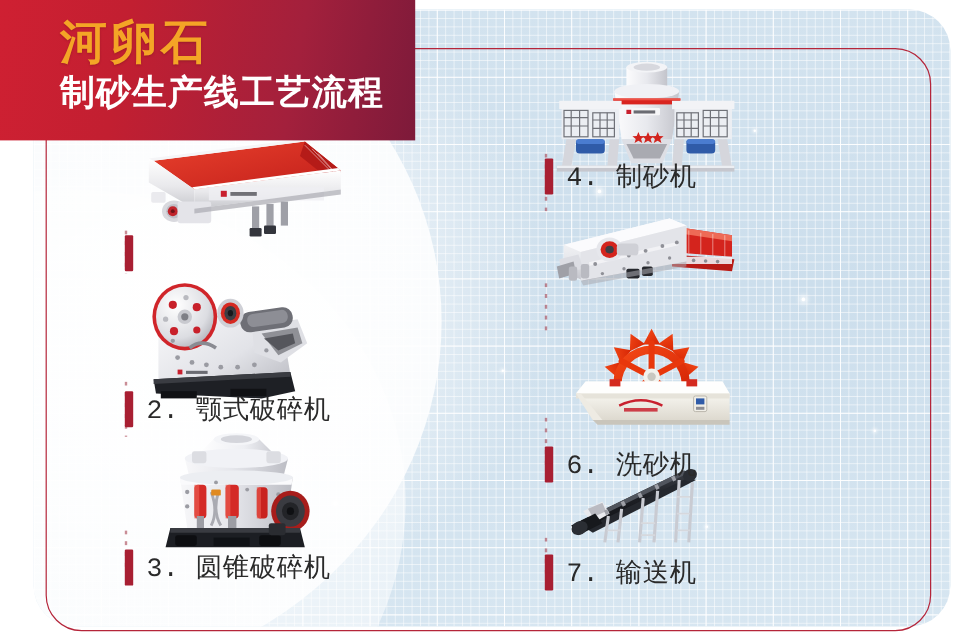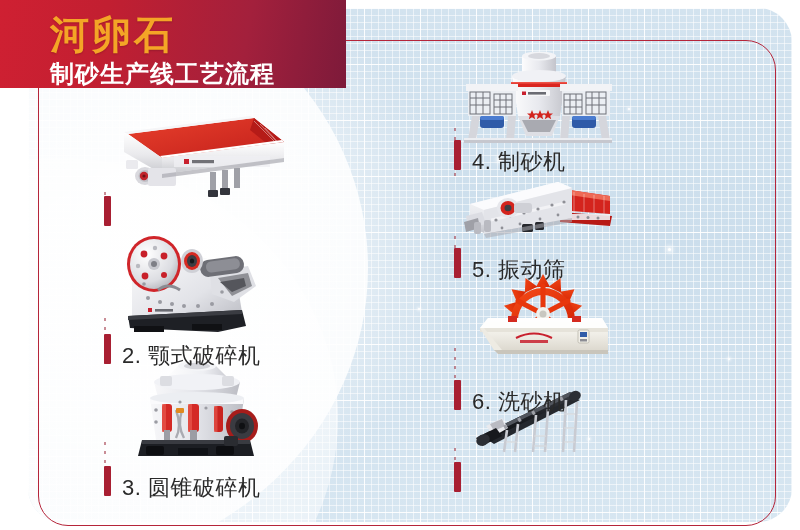--- a/index.html
+++ b/index.html
@@ -57,53 +57,53 @@
   
   .redline{
     position:absolute;left:38px;top:40px;width:738px;height:486px;
     border:1.5px solid #b5253a;border-radius:30px;
     box-sizing:border-box;
     pointer-events:none;
   }
 
   
   .banner{
-    position:absolute;left:0;top:0;width:346px;height:88px;
+    position:absolute;left:0;top:0;width:346px;height:117px;
     background:linear-gradient(100deg,#cf2032 0%,#c21f31 30%,#a3203c 70%,#7d1a3a 100%);
     z-index:9;
   }
   .banner .t1{
     position:absolute;left:50px;top:8px;
     font-size:39px;font-weight:bold;color:#f4a526;letter-spacing:3px;
     font-family:"Liberation Sans","DejaVu Sans",sans-serif;
     text-shadow:0 1px 2px rgba(0,0,0,.18);
   }
   .banner .t2{
     position:absolute;left:50px;top:58px;
-    font-size:24px;font-weight:bold;color:#ffffff;letter-spacing:1px;
+    font-size:29px;font-weight:bold;color:#ffffff;letter-spacing:1px;
     font-family:"Liberation Sans","DejaVu Sans",sans-serif;
     text-align:center;
   }
 
   
   .dots{
     position:absolute;width:2px;
     background-image:linear-gradient(to bottom,#9e3040 0 3px, rgba(0,0,0,0) 3px 9px);
     background-size:2px 9px;
     opacity:.55;
   }
   .dots.left{left:104px;}
   .dots.right{left:454px;}
 
   
   .step{position:absolute;display:flex;align-items:center;z-index:6;}
   .step .bar{width:7px;height:30px;background:#a81f32;border-radius:1px;flex:0 0 auto;}
   .step .txt{
     margin-left:11px;font-size:22px;color:#2a2a2a;letter-spacing:.5px;
-    font-family:Liberation Sans, sans-serif;white-space:nowrap;margin-top:15px;
+    font-family:Liberation Mono, monospace;white-space:nowrap;
   }
 
   
   .mach{position:absolute;z-index:4;}
   .mach svg{display:block;}
 </style>
 </head>
 <body>
 
 <div id="root">
@@ -478,24 +478,20 @@
       <rect x="14" y="52" width="7" height="12" rx="2" fill="#b9bac1"></rect>
       <rect x="24" y="50" width="7" height="12" rx="2" fill="#b9bac1"></rect>
 
       <rect x="62" y="54" width="11" height="8" rx="1.5" fill="#26282d"></rect>
       <rect x="75" y="52" width="9" height="8" rx="1.5" fill="#26282d"></rect>
 
       <polygon points="24,64 112,48 112,52 26,68" fill="#a9aab1" opacity="0.55"></polygon>
     </svg>
   </div>
 
-  <div class="step" style="left:454px;top:240px">
-    <span class="bar"></span>
-    <span class="txt">5. 振动筛</span>
-  </div>
 
   <div class="mach" style="left:478px;top:272px">
     <svg width="134" height="84" viewBox="0 0 134 84">
       <defs>
         <linearGradient id="swTank" x1="0" y1="0" x2="0" y2="1">
           <stop offset="0" stop-color="#fbfaf6"></stop>
             <stop offset="0.5" stop-color="#f0eee7"></stop>
             <stop offset="1" stop-color="#ddd9cf"></stop>
         </linearGradient>
         <linearGradient id="swWheel" x1="0" y1="0" x2="1" y2="1">
@@ -600,20 +596,21 @@
         <line x1="90" y1="40" x2="101" y2="40"></line>
         <line x1="60" y1="58" x2="72" y2="58"></line>
         <line x1="90" y1="54" x2="101" y2="54"></line>
         <line x1="90" y1="26" x2="101" y2="26"></line>
       </g>
     </svg>
   </div>
 
   <div class="step" style="left:454px;top:462px">
     <span class="bar"></span>
+    <span class="txt">7. 输送机</span>
   </div>
 
   <div class="banner">
     <div class="t1">河卵石</div>
     <div class="t2">制砂生产线工艺流程</div>
   </div>
 
 </div>
 
 </body></html>

